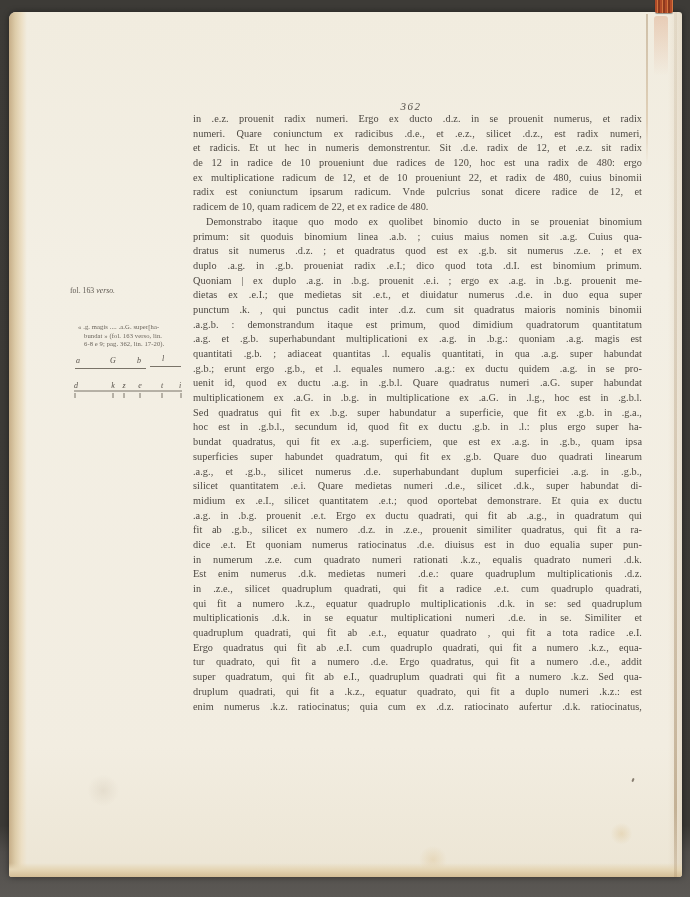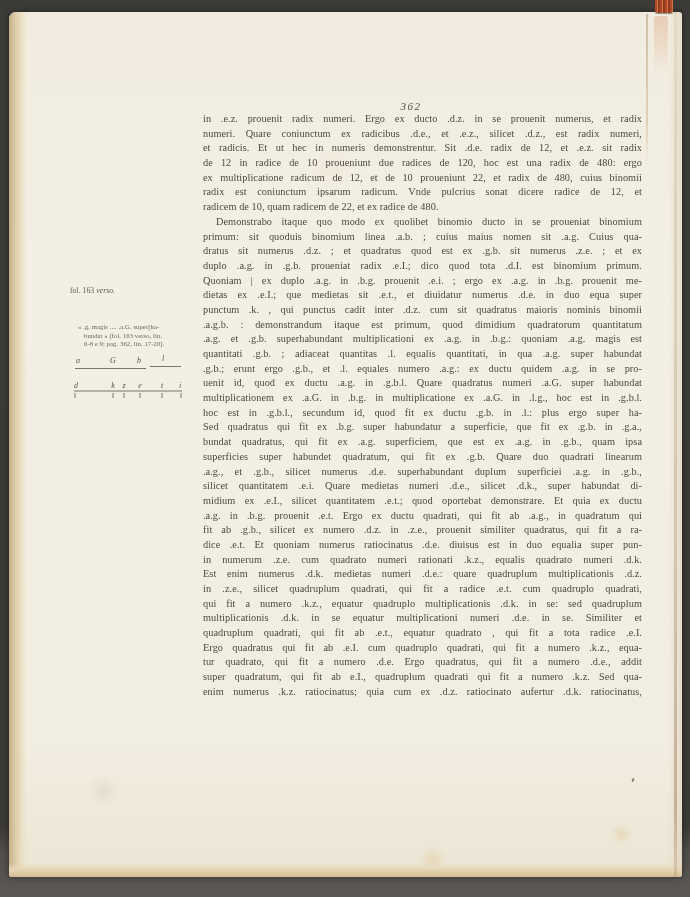--- a/index.html
+++ b/index.html
@@ -52,21 +52,21 @@
   }
   .page-number{
     position:absolute;left:383px;top:100px;width:56px;text-align:center;
     font-size:11px;letter-spacing:1.5px;color:#56514a;font-style:italic;
   }
   .main-text{
     position:absolute;left:193px;top:112px;width:449px;
     font-size:10.3px;line-height:14.7px;color:#4d4842;
     letter-spacing:.05px;
   }
-  .line{height:14.7px;overflow:hidden;text-align:justify;text-align-last:justify;margin-left:10px;}
+  .line{height:14.7px;overflow:hidden;text-align:justify;text-align-last:justify;}
   .line.no-just{text-align-last:left;}
   .line.indent{text-indent:13px;}
   .folio-note{
     position:absolute;left:70px;top:286px;width:64px;text-align:left;
     font-size:7.8px;color:#5f5952;white-space:nowrap;
   }
   .folio-note .it{font-style:italic;}
   .apparatus-note{
     position:absolute;left:78px;top:323px;width:120px;
     font-size:6.6px;line-height:8.7px;color:#6a645b;letter-spacing:.1px;
@@ -143,35 +143,36 @@
     <div class="line">duplo .a.g. in .g.b. proueniat radix .e.I.; dico quod tota .d.I. est binomium primum.</div>
     <div class="line">Quoniam | ex duplo .a.g. in .b.g. prouenit .e.i. ; ergo ex .a.g. in .b.g. prouenit me-</div>
     <div class="line">dietas ex .e.I.; que medietas sit .e.t., et diuidatur numerus .d.e. in duo equa super</div>
     <div class="line">punctum .k. , qui punctus cadit inter .d.z. cum sit quadratus maioris nominis binomii</div>
     <div class="line">.a.g.b. : demonstrandum itaque est primum, quod dimidium quadratorum quantitatum</div>
     <div class="line">.a.g. et .g.b. superhabundant multiplicationi ex .a.g. in .b.g.: quoniam .a.g. magis est</div>
     <div class="line">quantitati .g.b. ; adiaceat quantitas .l. equalis quantitati, in qua .a.g. super habundat</div>
     <div class="line">.g.b.; erunt ergo .g.b., et .l. equales numero .a.g.: ex ductu quidem .a.g. in se pro-</div>
     <div class="line">uenit id, quod ex ductu .a.g. in .g.b.l. Quare quadratus numeri .a.G. super habundat</div>
     <div class="line">multiplicationem ex .a.G. in .b.g. in multiplicatione ex .a.G. in .l.g., hoc est in .g.b.l.</div>
+    <div class="line">Sed quadratus qui fit ex .b.g. super habundatur a superficie, que fit ex .g.b. in .g.a.,</div>
     <div class="line">hoc est in .g.b.l., secundum id, quod fit ex ductu .g.b. in .l.: plus ergo super ha-</div>
-    <div class="line">Sed quadratus qui fit ex .b.g. super habundatur a superficie, que fit ex .g.b. in .g.a.,</div>
     <div class="line">bundat quadratus, qui fit ex .a.g. superficiem, que est ex .a.g. in .g.b., quam ipsa</div>
     <div class="line">superficies super habundet quadratum, qui fit ex .g.b. Quare duo quadrati linearum</div>
     <div class="line">.a.g., et .g.b., silicet numerus .d.e. superhabundant duplum superficiei .a.g. in .g.b.,</div>
     <div class="line">silicet quantitatem .e.i. Quare medietas numeri .d.e., silicet .d.k., super habundat di-</div>
     <div class="line">midium ex .e.I., silicet quantitatem .e.t.; quod oportebat demonstrare. Et quia ex ductu</div>
     <div class="line">.a.g. in .b.g. prouenit .e.t. Ergo ex ductu quadrati, qui fit ab .a.g., in quadratum qui</div>
     <div class="line">fit ab .g.b., silicet ex numero .d.z. in .z.e., prouenit similiter quadratus, qui fit a ra-</div>
     <div class="line">dice .e.t. Et quoniam numerus ratiocinatus .d.e. diuisus est in duo equalia super pun-</div>
     <div class="line">in numerum .z.e. cum quadrato numeri rationati .k.z., equalis quadrato numeri .d.k.</div>
     <div class="line">Est enim numerus .d.k. medietas numeri .d.e.: quare quadruplum multiplicationis .d.z.</div>
     <div class="line">in .z.e., silicet quadruplum quadrati, qui fit a radice .e.t. cum quadruplo quadrati,</div>
     <div class="line">qui fit a numero .k.z., equatur quadruplo multiplicationis .d.k. in se: sed quadruplum</div>
     <div class="line">multiplicationis .d.k. in se equatur multiplicationi numeri .d.e. in se. Similiter et</div>
     <div class="line">quadruplum quadrati, qui fit ab .e.t., equatur quadrato , qui fit a tota radice .e.I.</div>
     <div class="line">Ergo quadratus qui fit ab .e.I. cum quadruplo quadrati, qui fit a numero .k.z., equa-</div>
     <div class="line">tur quadrato, qui fit a numero .d.e. Ergo quadratus, qui fit a numero .d.e., addit</div>
     <div class="line">super quadratum, qui fit ab e.I., quadruplum quadrati qui fit a numero .k.z. Sed qua-</div>
+    <div class="line">druplum quadrati, qui fit a .k.z., equatur quadrato, qui fit a duplo numeri .k.z.: est</div>
     <div class="line">enim numerus .k.z. ratiocinatus; quia cum ex .d.z. ratiocinato aufertur .d.k. ratiocinatus,</div>
   </div>
 
 <div class="ink-speck"></div>
 
 </body></html>

